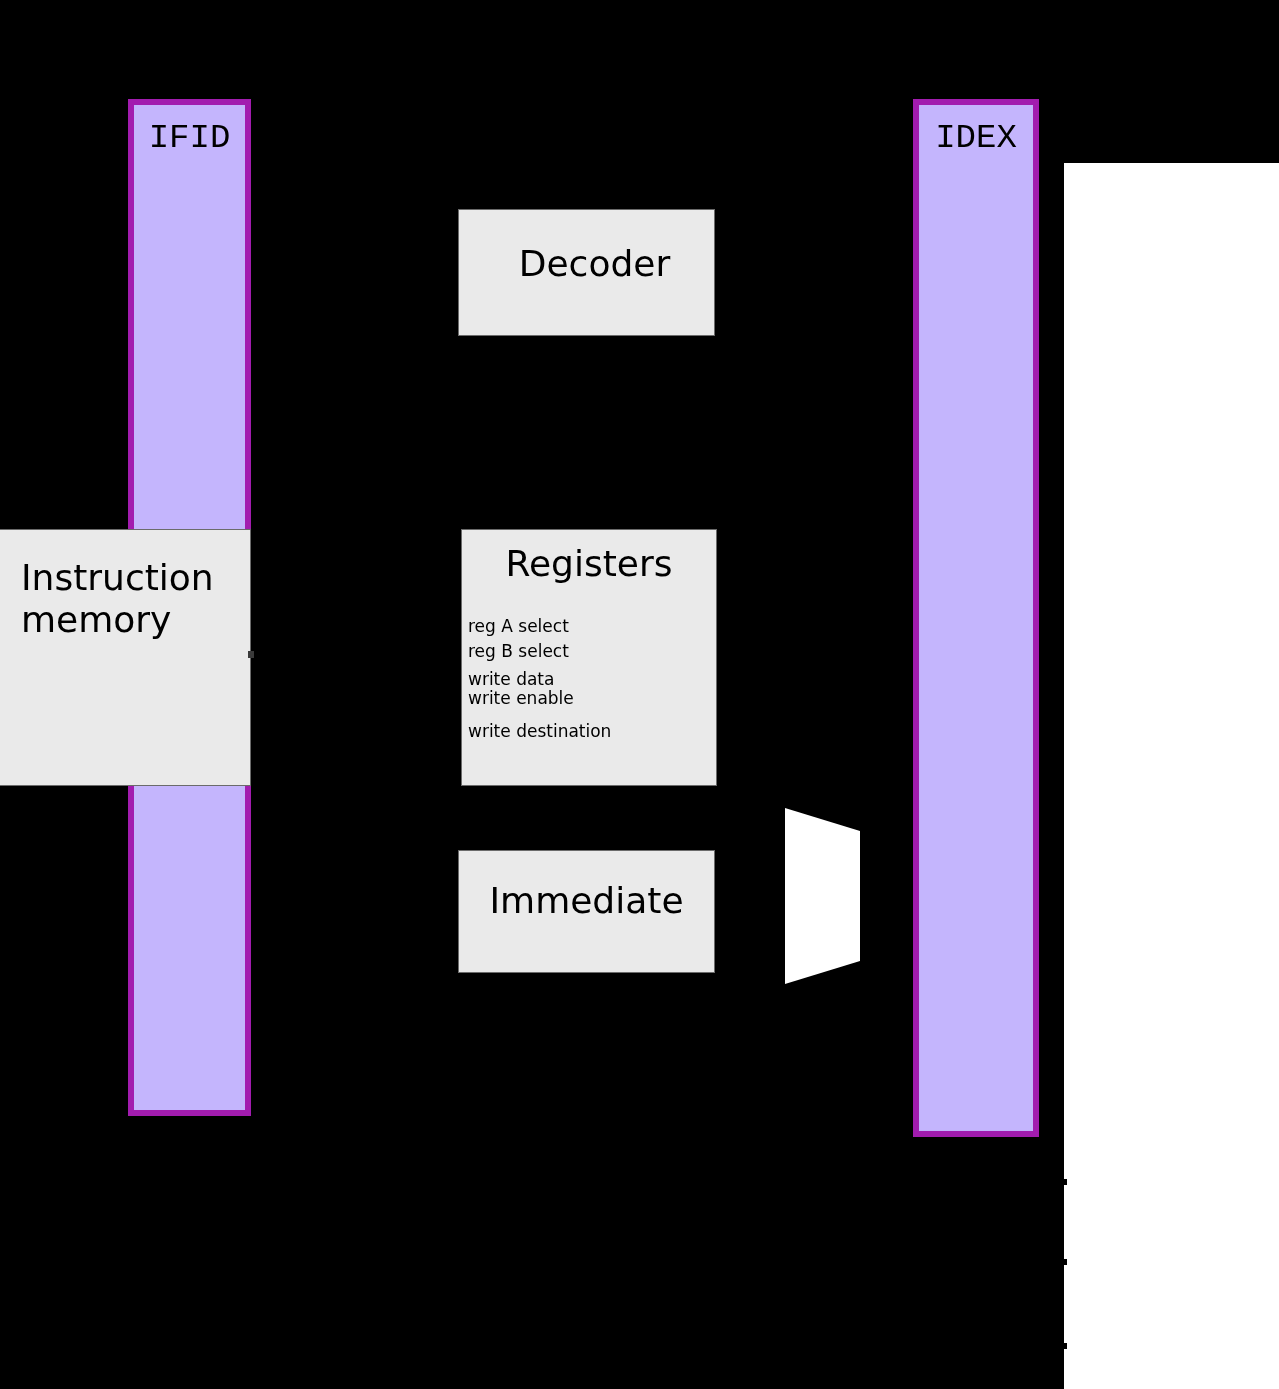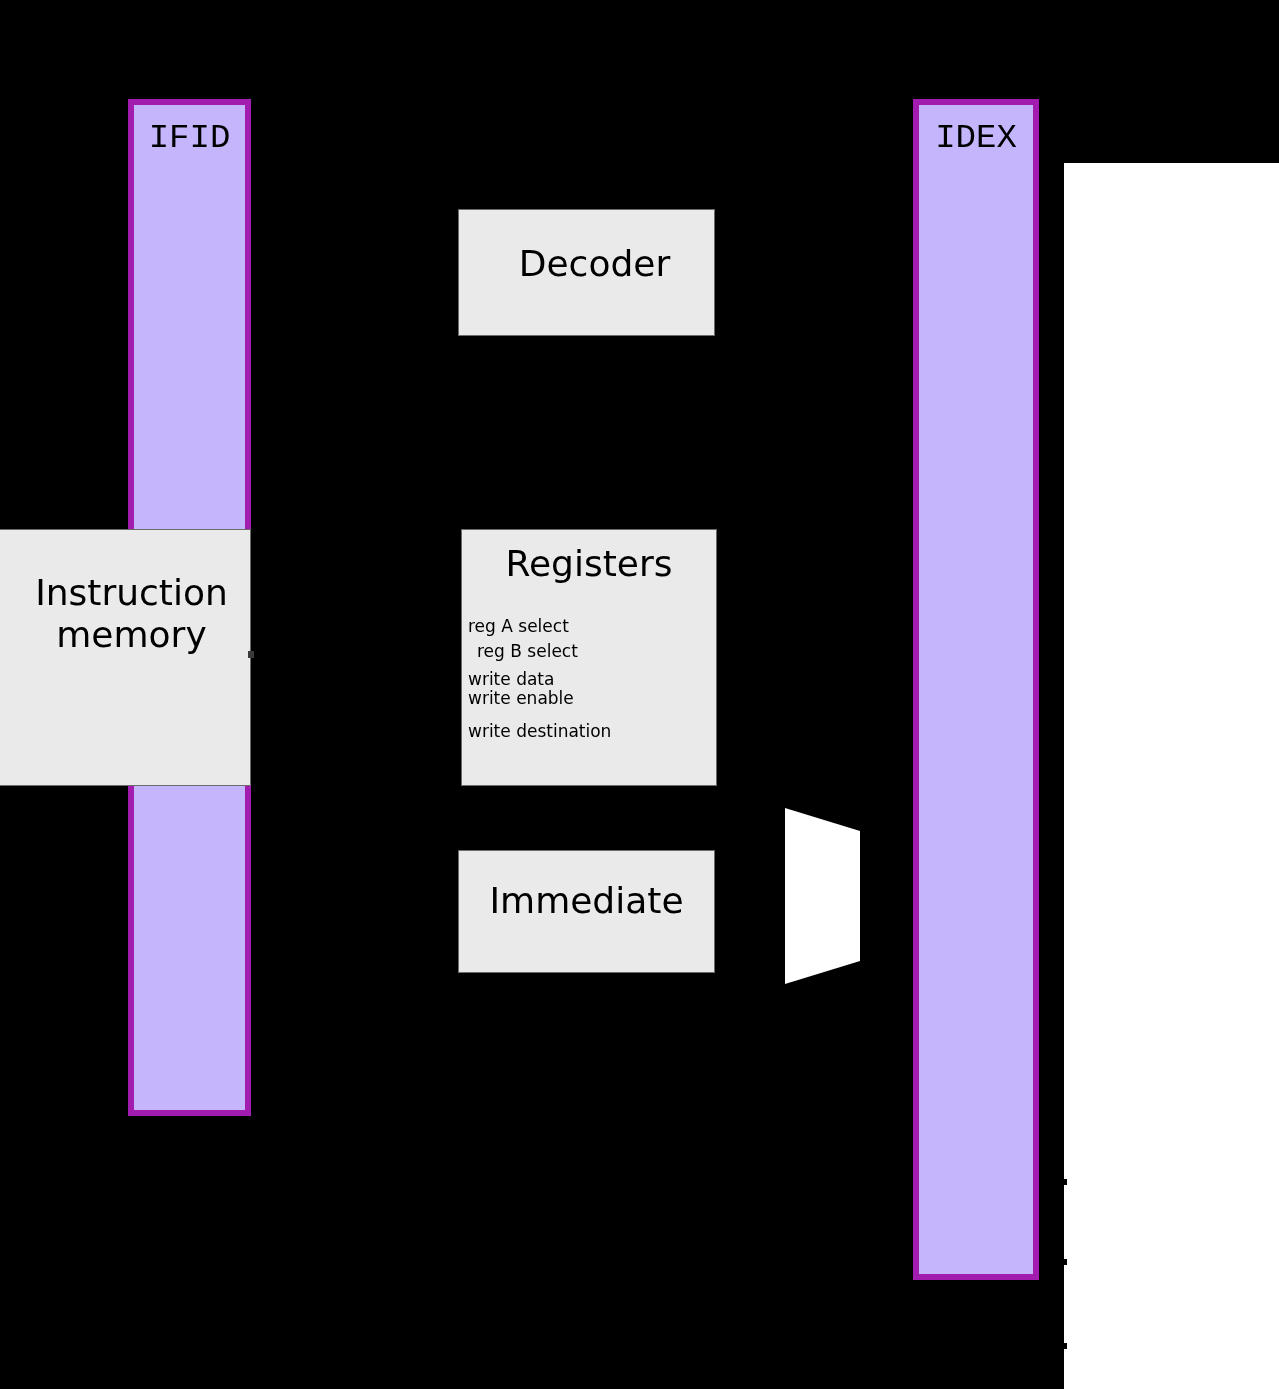--- a/index.html
+++ b/index.html
@@ -50,22 +50,21 @@
     position: absolute;
     left: 0;
     right: 0;
     text-align: center;
     font-size: 36px;
     color: #000000;
     line-height: 1.18;
     white-space: pre-line;
   }
   .block-title.align-left {
-    text-align: center;
-    margin-top: 15px;
+    text-align: left;
   }
   
   .signal-list {
     position: absolute;
     left: 0;
     right: 0;
   }
   .signal {
     position: absolute;
     left: 6px;
@@ -94,41 +93,41 @@
 <body>
 
 <div id="canvas">
 
   <div class="white-panel" style="left:1064px; top:163px; width:215px; height:1226px;"></div>
 
   <div class="pipe-bar" style="left:128px; top:99px; width:123px; height:1017px;">
     <div class="bar-label">IFID</div>
   </div>
 
-  <div class="pipe-bar" style="left:913px; top:99px; width:126px; height:1181px;">
+  <div class="pipe-bar" style="left:913px; top:99px; width:126px; height:1038px;">
     <div class="bar-label">IDEX</div>
   </div>
 
   <div class="block" style="left:458px; top:209px; width:257px; height:127px;">
     <div class="block-title" style="top:33px;padding-left:16px;">Decoder</div>
   </div>
 
   <div class="block" style="left:-8px; top:529px; width:259px; height:257px;">
     <div class="block-title align-left" style="top:27px; left:28px; right:8px;">Instruction
 memory</div>
   </div>
 
   <div class="stub-dark" style="left:248px; top:651px; width:6px; height:7px;"></div>
 
   <div class="block" style="left:461px; top:529px; width:256px; height:257px;">
     <div class="block-title" style="top:13px;">Registers</div>
 
     <div class="signal-list">
       <div class="signal" style="top:87px;">reg A select</div>
-      <div class="signal" style="top:112px;margin-left:9px;">reg B select</div>
+      <div class="signal" style="top:112px;">reg B select</div>
       <div class="signal" style="top:140px;">write data</div>
       <div class="signal" style="top:159px;text-align:center;">write enable</div>
       <div class="signal" style="top:192px;">write destination</div>
     </div>
   </div>
 
   <div class="block" style="left:458px; top:850px; width:257px; height:123px;">
     <div class="block-title" style="top:29px;">Immediate</div>
   </div>
 

